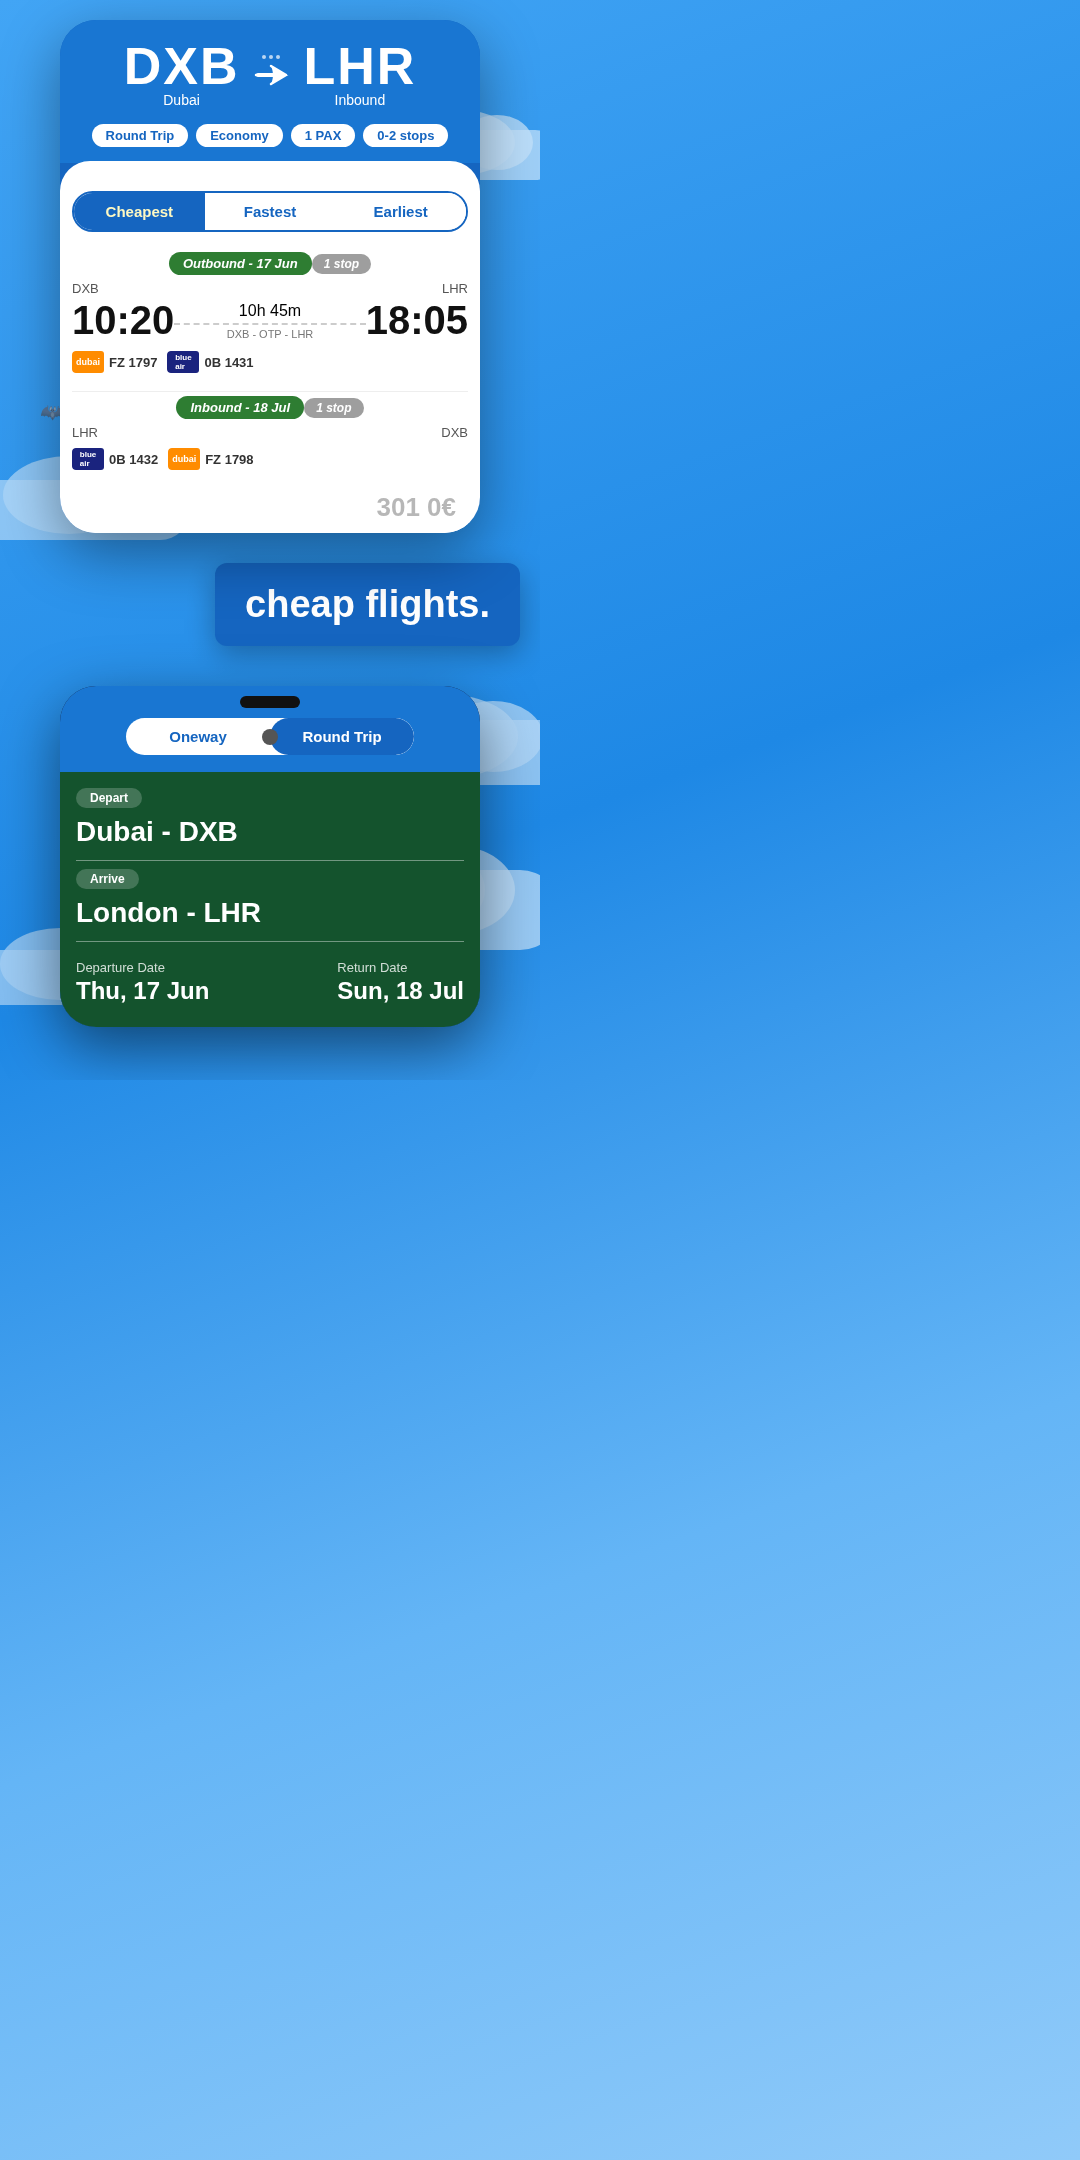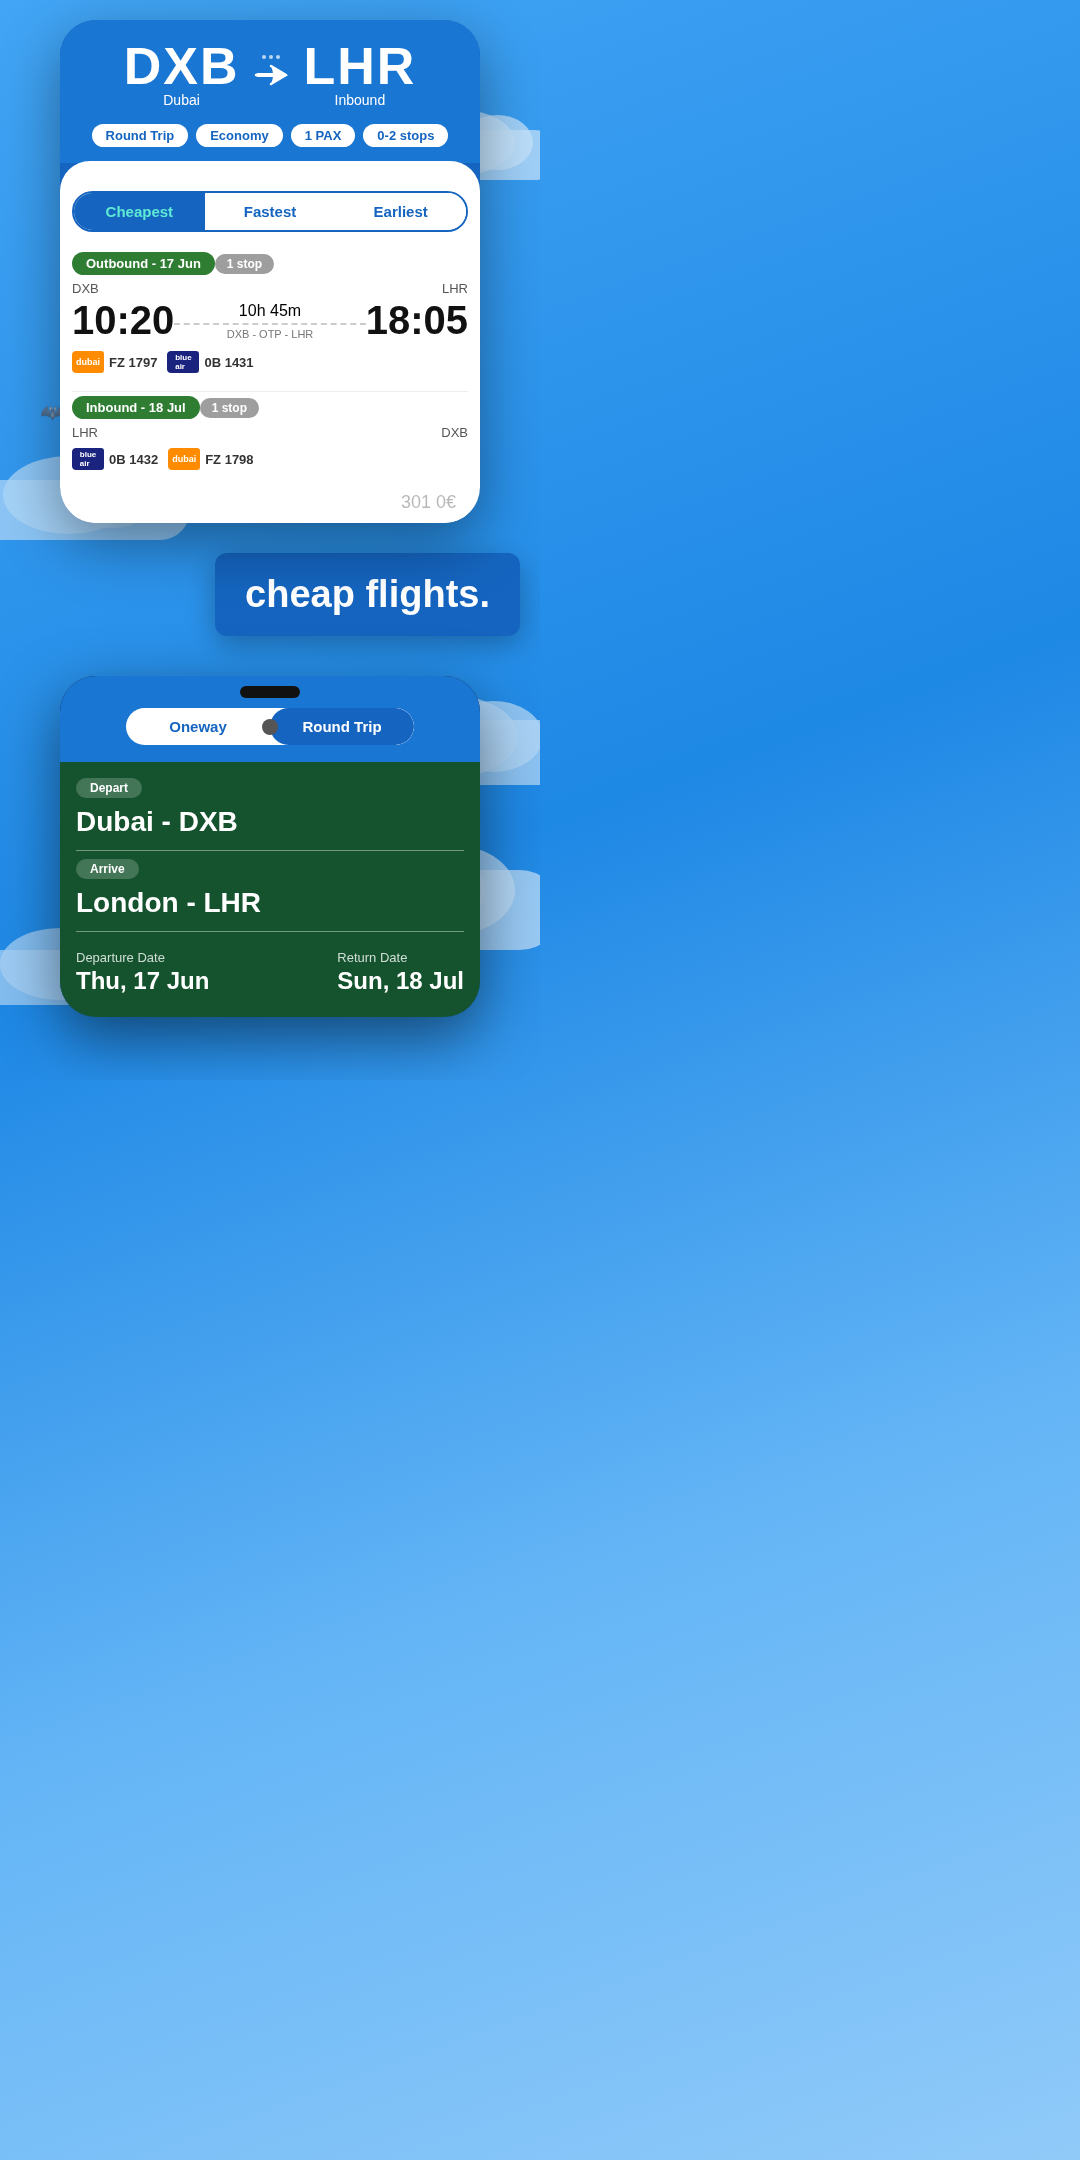--- a/index.html
+++ b/index.html
@@ -131,43 +131,44 @@
       flex: 1;
       padding: 10px 0;
       text-align: center;
       font-size: 15px;
       font-weight: 600;
       cursor: pointer;
     }
 
     .tab.active {
       background: #1565C0;
-      color: #5eead4;
+      color: #fef9c3;
     }
 
     .tab.inactive {
       background: white;
       color: #1565C0;
     }
 
     
     .flights-container {
       background: white;
       padding: 8px 12px 0;
     }
 
     .flight-segment {
       margin-bottom: 8px;
     }
 
     .segment-header {
       display: flex;
-      justify-content: flex-start;
+      justify-content: center;
       align-items: center;
       margin-bottom: 6px;
+      font-style: italic;
     }
 
     .segment-label {
       background: #2E7D32;
       color: white;
       border-radius: 20px;
       padding: 4px 14px;
       font-size: 13px;
       font-weight: 700;
     }
@@ -282,22 +283,22 @@
 
     
     .price-teaser {
       background: white;
       padding: 4px 12px 10px;
       display: flex;
       justify-content: flex-end;
     }
 
     .price-teaser-text {
-      font-size: 18px;
-      font-weight: 400;
+      font-size: 26px;
+      font-weight: 700;
       color: #111;
       opacity: 0.3;
     }
 
     
     .middle-section {
       position: relative;
       z-index: 5;
       padding: 30px 20px 20px;
       display: flex;

